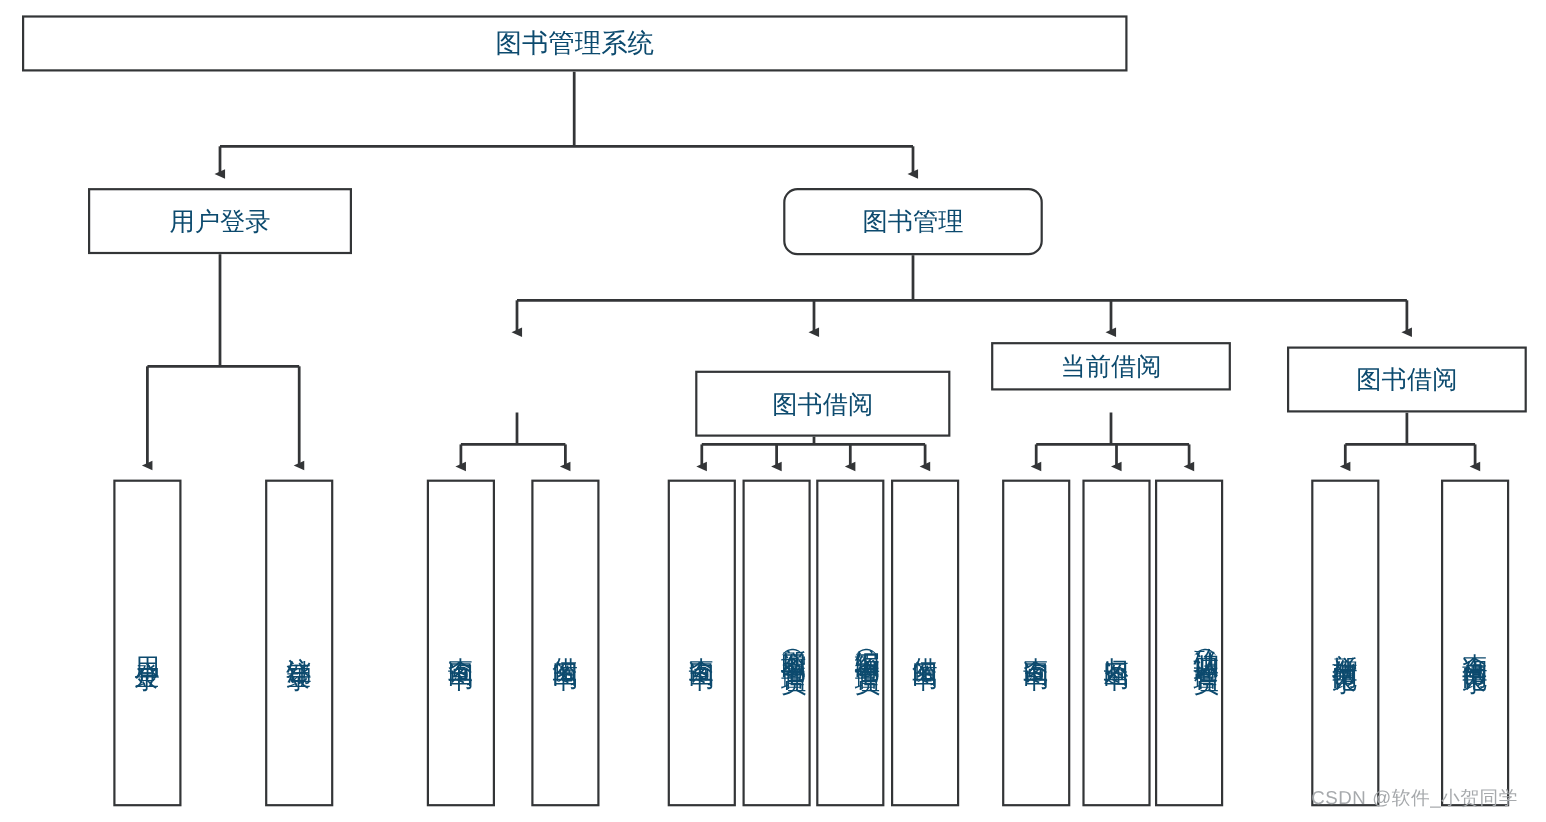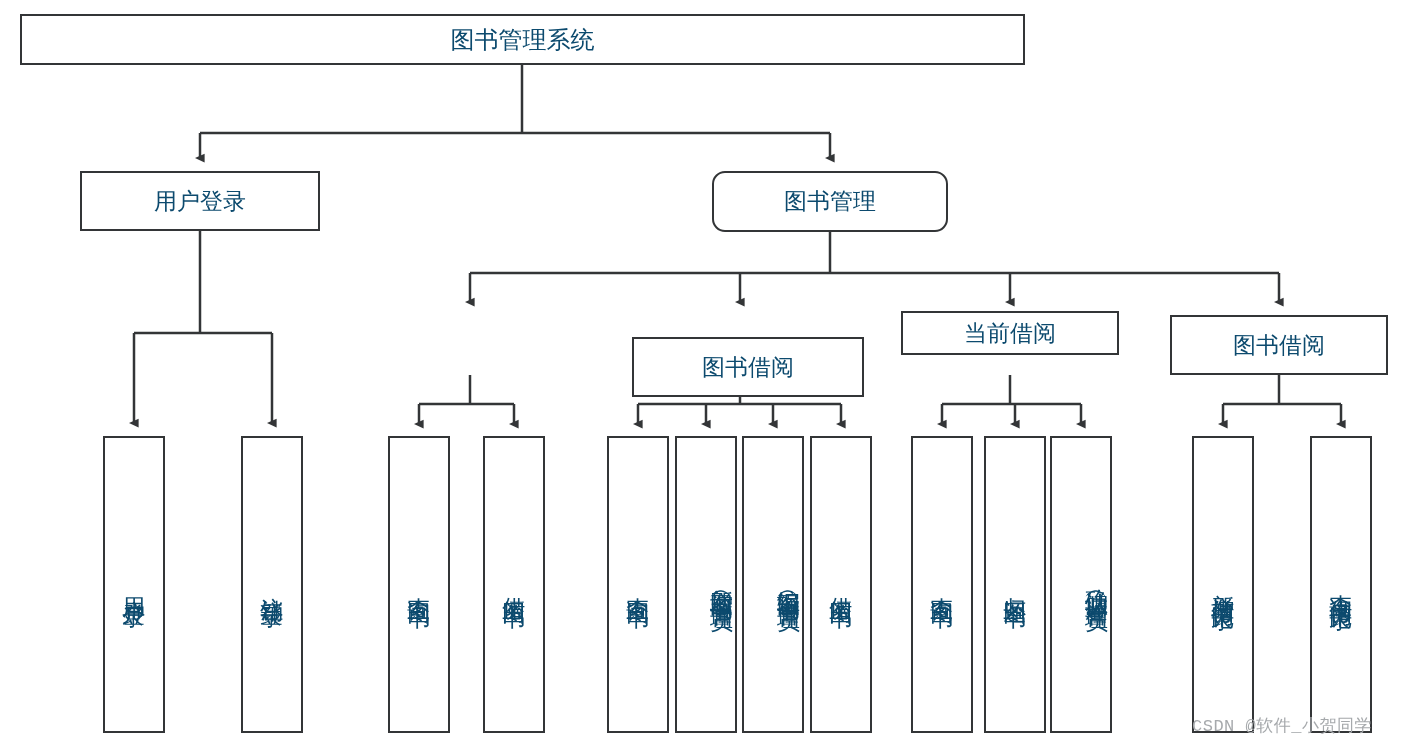--- a/index.html
+++ b/index.html
@@ -62,21 +62,20 @@
     writing-mode: vertical-rl;
     text-orientation: upright;
     white-space: nowrap;
   }
   .watermark {
     position: absolute;
     font-size: 17px;
     color: #a6a9ac;
     white-space: nowrap;
     letter-spacing: 0.5px;
-    font-family: Liberation Mono, monospace;
   }
 </style>
 </head>
 <body>
 
 <div id="canvas">
 
   <svg class="wires" viewBox="0 0 1405 747">
     <defs>
       <marker id="arrow" markerWidth="11" markerHeight="11" refX="4.6" refY="5.2" orient="auto" markerUnits="userSpaceOnUse">

